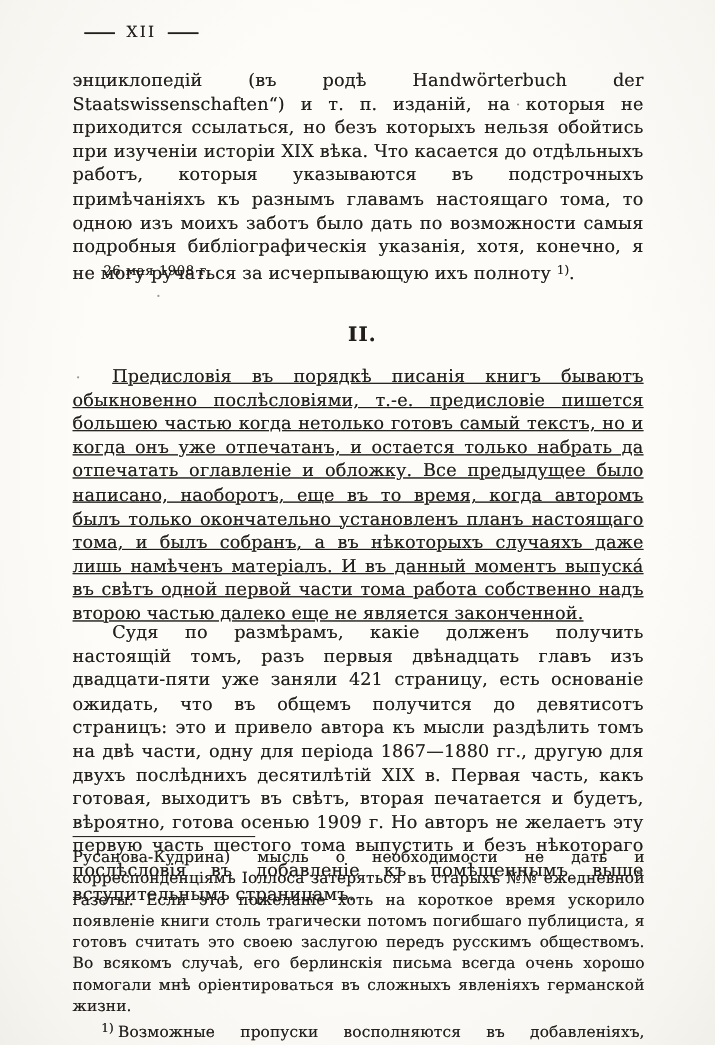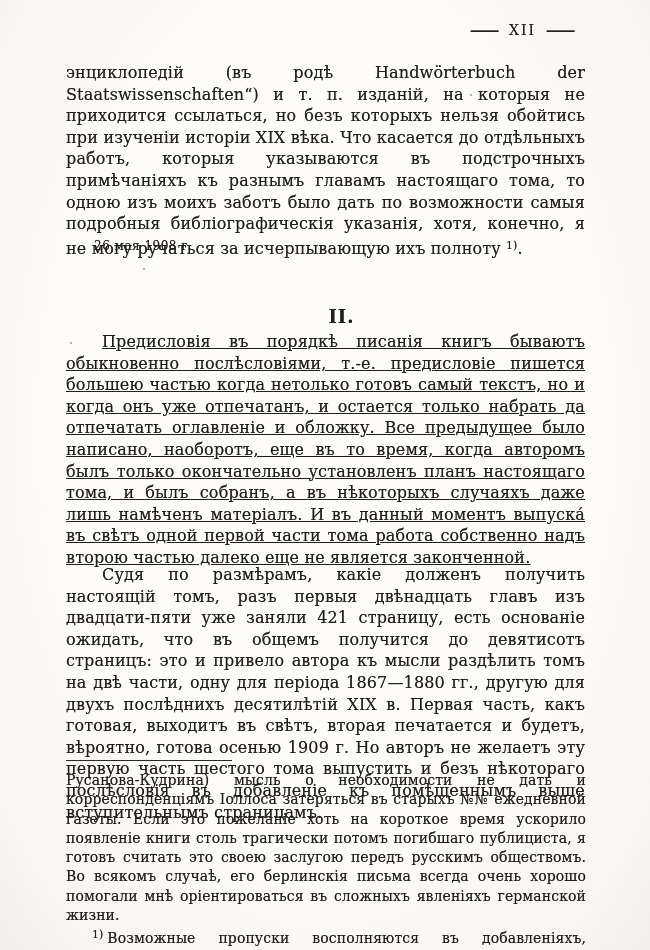--- a/index.html
+++ b/index.html
@@ -16,21 +16,21 @@
     color: #211e1b;
     font-family: "DejaVu Serif", "Liberation Serif", serif;
     overflow: hidden;
     text-shadow: 0 0 0.35px rgba(20,18,15,0.6);
   }
   .running-head {
     position: absolute;
     top: 22px;
     left: 66px;
     width: 519px;
-    text-align: right;
+    text-align: left;
     font-size: 14px;
     letter-spacing: 2px;
     white-space: nowrap;
   }
   .rh-dash {
     display: inline-block;
     transform: scaleX(2.4);
     margin: 0 18px;
     letter-spacing: 0;
     font-weight: bold;
@@ -57,21 +57,21 @@
     letter-spacing: 0.5px;
   }
   .section-heading {
     position: absolute;
     top: 290px;
     left: 66px;
     width: 519px;
     text-align: center;
     font-size: 18px;
     letter-spacing: 1px;
-    margin: 16px;
+    margin: 4px;
   }
   .fnref {
     font-size: 11px;
     vertical-align: 5px;
     letter-spacing: 0;
   }
   .footnote-rule {
     position: absolute;
     top: 760px;
     left: 66px;

